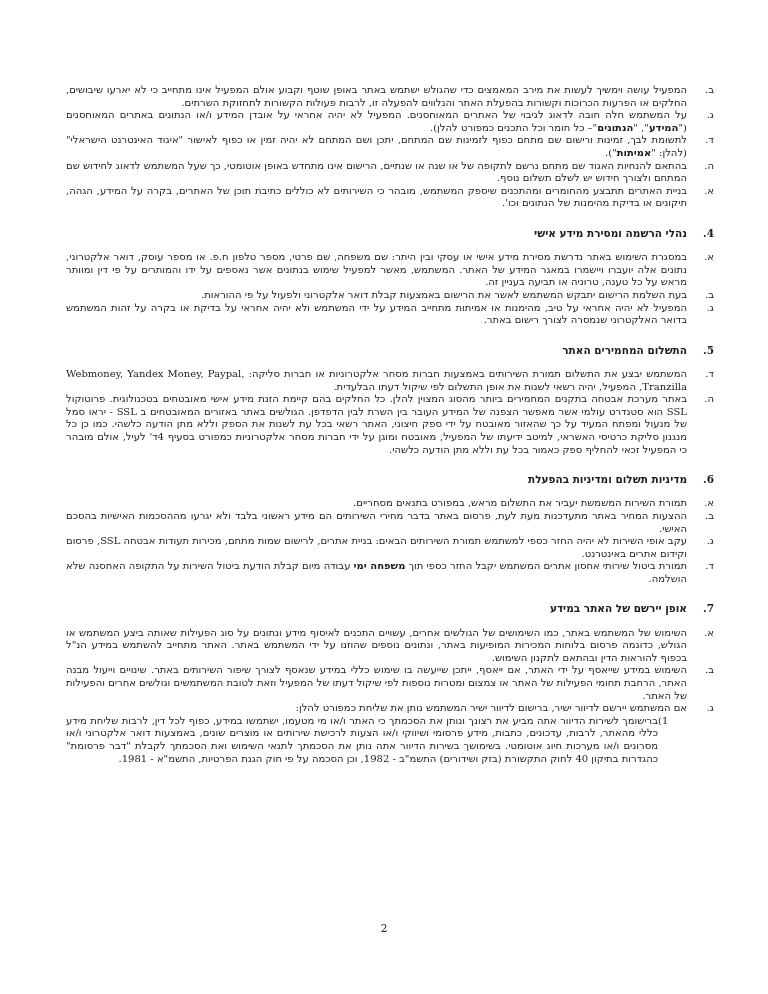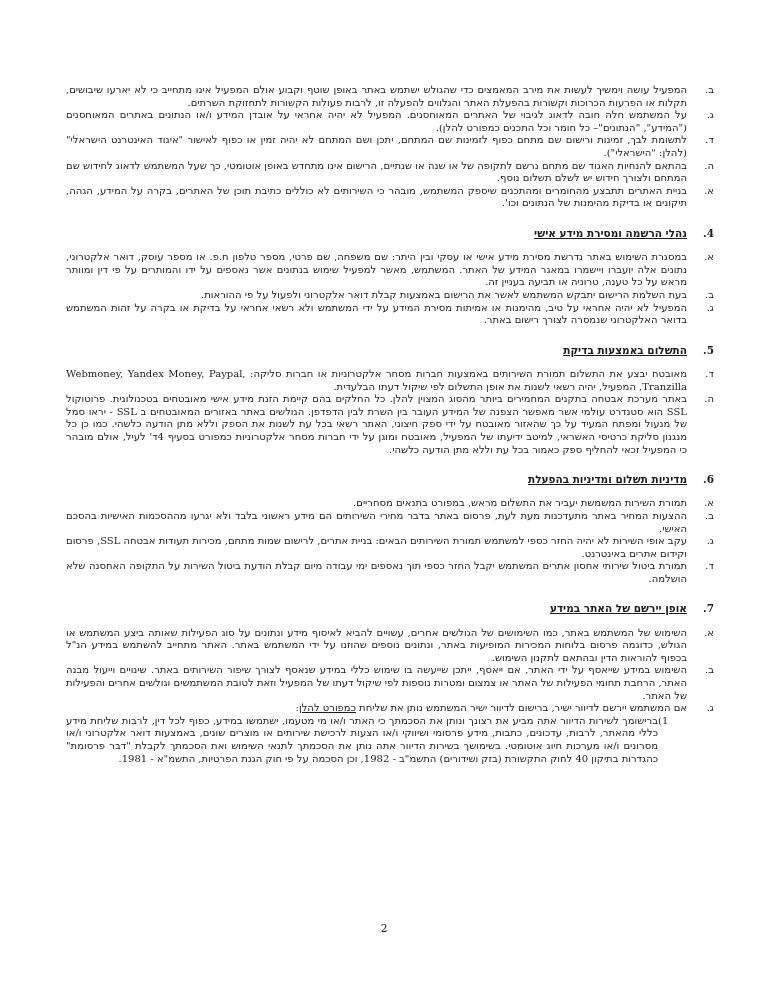--- a/index.html
+++ b/index.html
@@ -22,54 +22,54 @@
     text-align:justify;
   }
   .section{margin:0;}
   .section-header{
     display:flex;
     font-weight:bold;
     font-size:10.5px;
     margin:17px 0 11px 0;
   }
   .section-number{flex:0 0 27px;}
-  .section-title{text-decoration:underline;}
+  .section-title{}
   .item{display:flex;}
   .item-label{flex:0 0 27px;}
   .item-label.ltr-label{direction:ltr;unicode-bidi:isolate;}
   .item-text{flex:1;text-align:justify;}
   .item-nested{margin-right:32px;}
   .item-nested .item-label{flex:0 0 24px;}
-  .run-b{font-weight:normal;}
-  .run-u{text-decoration:underline;}
+  .run-b{font-weight:bold;}
+  .run-u{}
   .page-number{
     position:absolute;
     bottom:60px;left:0;right:0;
     text-align:center;
     font-size:10.5px;
     color:#1c1c1c;
   }
 </style>
 </head>
 <body>
 
 <div class="page">
   <div class="content">
       <div class="section">
         <div class="item">
           <span class="item-label">ב.</span>
-          <span class="item-text"><span>המפעיל עושה וימשיך לעשות את מירב המאמצים כדי שהגולש ישתמש באתר באופן שוטף וקבוע אולם המפעיל אינו מתחייב כי לא יארעו שיבושים, תקלות או הפרעות הכרוכות וקשורות בהפעלת האתר והנלווים להפעלה זו, לרבות פעולות הקשורות לתחזוקת השרתים.</span></span>
+          <span class="item-text"><span>המפעיל עושה וימשיך לעשות את מירב המאמצים כדי שהגולש ישתמש באתר באופן שוטף וקבוע אולם המפעיל אינו מתחייב כי לא יארעו שיבושים, החלקים או הפרעות הכרוכות וקשורות בהפעלת האתר והנלווים להפעלה זו, לרבות פעולות הקשורות לתחזוקת השרתים.</span></span>
         </div>
         <div class="item">
           <span class="item-label">ג.</span>
           <span class="item-text"><span>על המשתמש חלה חובה לדאוג לגיבוי של האתרים המאוחסנים. המפעיל לא יהיה אחראי על אובדן המידע ו/או הנתונים באתרים המאוחסנים ("</span><span class="run-b">המידע</span><span>", "</span><span class="run-b">הנתונים</span><span>"– כל חומר וכל התכנים כמפורט להלן).</span></span>
         </div>
         <div class="item">
           <span class="item-label">ד.</span>
-          <span class="item-text"><span>לתשומת לבך, זמינות ורישום שם מתחם כפוף לזמינות שם המתחם, יתכן ושם המתחם לא יהיה זמין או כפוף לאישור "איגוד האינטרנט הישראלי" (להלן: "</span><span class="run-b">הישראלי</span><span>").</span></span>
+          <span class="item-text"><span>לתשומת לבך, זמינות ורישום שם מתחם כפוף לזמינות שם המתחם, יתכן ושם המתחם לא יהיה זמין או כפוף לאישור "איגוד האינטרנט הישראלי" (להלן: "</span><span class="run-b">אמיתות</span><span>").</span></span>
         </div>
         <div class="item">
           <span class="item-label">ה.</span>
           <span class="item-text"><span>בהתאם להנחיות האגוד שם מתחם נרשם לתקופה של או שנה או שנתיים, הרישום אינו מתחדש באופן אוטומטי, כך שעל המשתמש לדאוג לחידוש שם המתחם ולצורך חידוש יש לשלם תשלום נוסף.</span></span>
         </div>
         <div class="item">
           <span class="item-label">א.</span>
           <span class="item-text"><span>בניית האתרים תתבצע מהחומרים ומהתכנים שיספק המשתמש, מובהר כי השירותים לא כוללים כתיבת תוכן של האתרים, בקרה על המידע, הגהה, תיקונים או בדיקת מהימנות של הנתונים וכו'.</span></span>
         </div>
       </div>
@@ -81,31 +81,31 @@
         <div class="item">
           <span class="item-label">א.</span>
           <span class="item-text"><span>במסגרת השימוש באתר נדרשת מסירת מידע אישי או עסקי ובין היתר: שם משפחה, שם פרטי, מספר טלפון ח.פ. או מספר עוסק, דואר אלקטרוני, נתונים אלה יועברו ויישמרו במאגר המידע של האתר. המשתמש, מאשר למפעיל שימוש בנתונים אשר נאספים על ידו והמותרים על פי דין ומוותר מראש על כל טענה, טרוניה או תביעה בעניין זה.</span></span>
         </div>
         <div class="item">
           <span class="item-label">ב.</span>
           <span class="item-text"><span>בעת השלמת הרישום יתבקש המשתמש לאשר את הרישום באמצעות קבלת דואר אלקטרוני ולפעול על פי ההוראות.</span></span>
         </div>
         <div class="item">
           <span class="item-label">ג.</span>
-          <span class="item-text"><span>המפעיל לא יהיה אחראי על טיב, מהימנות או אמיתות מסירת המידע על ידי המשתמש ולא רשאי אחראי על בדיקת או בקרה על זהות המשתמש בדואר האלקטרוני שנמסרה לצורך רישום באתר.</span></span>
+          <span class="item-text"><span>המפעיל לא יהיה אחראי על טיב, מהימנות או אמיתות מתחייב המידע על ידי המשתמש ולא יהיה אחראי על בדיקת או בקרה על זהות המשתמש בדואר האלקטרוני שנמסרה לצורך רישום באתר.</span></span>
         </div>
       </div>
       <div class="section">
         <div class="section-header">
           <span class="section-number">5.</span>
-          <span class="section-title">התשלום באמצעות בדיקת</span>
+          <span class="section-title">התשלום המחמירים האתר</span>
         </div>
         <div class="item">
           <span class="item-label">ד.</span>
-          <span class="item-text"><span>מאובטח יבצע את התשלום תמורת השירותים באמצעות חברות מסחר אלקטרוניות או חברות סליקה: Webmoney, Yandex Money, Paypal, Tranzilla, המפעיל, יהיה רשאי לשנות את אופן התשלום לפי שיקול דעתו הבלעדית.</span></span>
+          <span class="item-text"><span>המשתמש יבצע את התשלום תמורת השירותים באמצעות חברות מסחר אלקטרוניות או חברות סליקה: Webmoney, Yandex Money, Paypal, Tranzilla, המפעיל, יהיה רשאי לשנות את אופן התשלום לפי שיקול דעתו הבלעדית.</span></span>
         </div>
         <div class="item">
           <span class="item-label">ה.</span>
           <span class="item-text"><span>באתר מערכת אבטחה בתקנים המחמירים ביותר מהסוג המצוין להלן. כל החלקים בהם קיימת הזנת מידע אישי מאובטחים בטכנולוגית. פרוטוקול SSL הוא סטנדרט עולמי אשר מאפשר הצפנה של המידע העובר בין השרת לבין הדפדפן. הגולשים באתר באזורים המאובטחים ב SSL - יראו סמל של מנעול ומפתח המעיד על כך שהאזור מאובטח על ידי ספק חיצוני, האתר רשאי בכל עת לשנות את הספק וללא מתן הודעה כלשהי. כמו כן כל מנגנון סליקת כרטיסי האשראי, למיטב ידיעתו של המפעיל, מאובטח ומוגן על ידי חברות מסחר אלקטרוניות כמפורט בסעיף 4ד' לעיל, אולם מובהר כי המפעיל זכאי להחליף ספק כאמור בכל עת וללא מתן הודעה כלשהי.</span></span>
         </div>
       </div>
       <div class="section">
         <div class="section-header">
           <span class="section-number">6.</span>
           <span class="section-title">מדיניות תשלום ומדיניות בהפעלת</span>
@@ -117,31 +117,31 @@
         <div class="item">
           <span class="item-label">ב.</span>
           <span class="item-text"><span>ההצעות המחיר באתר מתעדכנות מעת לעת, פרסום באתר בדבר מחירי השירותים הם מידע ראשוני בלבד ולא יגרעו מההסכמות האישיות בהסכם האישי.</span></span>
         </div>
         <div class="item">
           <span class="item-label">ג.</span>
           <span class="item-text"><span>עקב אופי השירות לא יהיה החזר כספי למשתמש תמורת השירותים הבאים: בניית אתרים, לרישום שמות מתחם, מכירות תעודות אבטחה SSL, פרסום וקידום אתרים באינטרנט.</span></span>
         </div>
         <div class="item">
           <span class="item-label">ד.</span>
-          <span class="item-text"><span>תמורת ביטול שירותי אחסון אתרים המשתמש יקבל החזר כספי תוך </span><span class="run-b">נאספים ימי</span><span> עבודה מיום קבלת הודעת ביטול השירות על התקופה האחסנה שלא הושלמה.</span></span>
+          <span class="item-text"><span>תמורת ביטול שירותי אחסון אתרים המשתמש יקבל החזר כספי תוך </span><span class="run-b">משפחה ימי</span><span> עבודה מיום קבלת הודעת ביטול השירות על התקופה האחסנה שלא הושלמה.</span></span>
         </div>
       </div>
       <div class="section">
         <div class="section-header">
           <span class="section-number">7.</span>
           <span class="section-title">אופן יירשם של האתר במידע</span>
         </div>
         <div class="item">
           <span class="item-label">א.</span>
-          <span class="item-text"><span>השימוש של המשתמש באתר, כמו השימושים של הגולשים אחרים, עשויים להביא לאיסוף מידע ונתונים על סוג הפעילות שאותה ביצע המשתמש או הגולש, כדוגמה פרסום בלוחות המכירות המופיעות באתר, ונתונים נוספים שהוזנו על ידי המשתמש באתר. האתר מתחייב להשתמש במידע הנ"ל בכפוף להוראות הדין ובהתאם לתקנון השימוש.</span></span>
+          <span class="item-text"><span>השימוש של המשתמש באתר, כמו השימושים של הגולשים אחרים, עשויים התכנים לאיסוף מידע ונתונים על סוג הפעילות שאותה ביצע המשתמש או הגולש, כדוגמה פרסום בלוחות המכירות המופיעות באתר, ונתונים נוספים שהוזנו על ידי המשתמש באתר. האתר מתחייב להשתמש במידע הנ"ל בכפוף להוראות הדין ובהתאם לתקנון השימוש.</span></span>
         </div>
         <div class="item">
           <span class="item-label">ב.</span>
           <span class="item-text"><span>השימוש במידע שייאסף על ידי האתר, אם ייאסף, ייתכן שייעשה בו שימוש כללי במידע שנאסף לצורך שיפור השירותים באתר. שינויים וייעול מבנה האתר, הרחבת תחומי הפעילות של האתר או צמצום ומטרות נוספות לפי שיקול דעתו של המפעיל וזאת לטובת המשתמשים וגולשים אחרים והפעילות של האתר.</span></span>
         </div>
         <div class="item">
           <span class="item-label">ג.</span>
           <span class="item-text"><span>אם המשתמש יירשם לדיוור ישיר, ברישום לדיוור ישיר המשתמש נותן את שליחת </span><span class="run-u">כמפורט להלן</span><span>:</span></span>
         </div>
         <div class="item item-nested">

